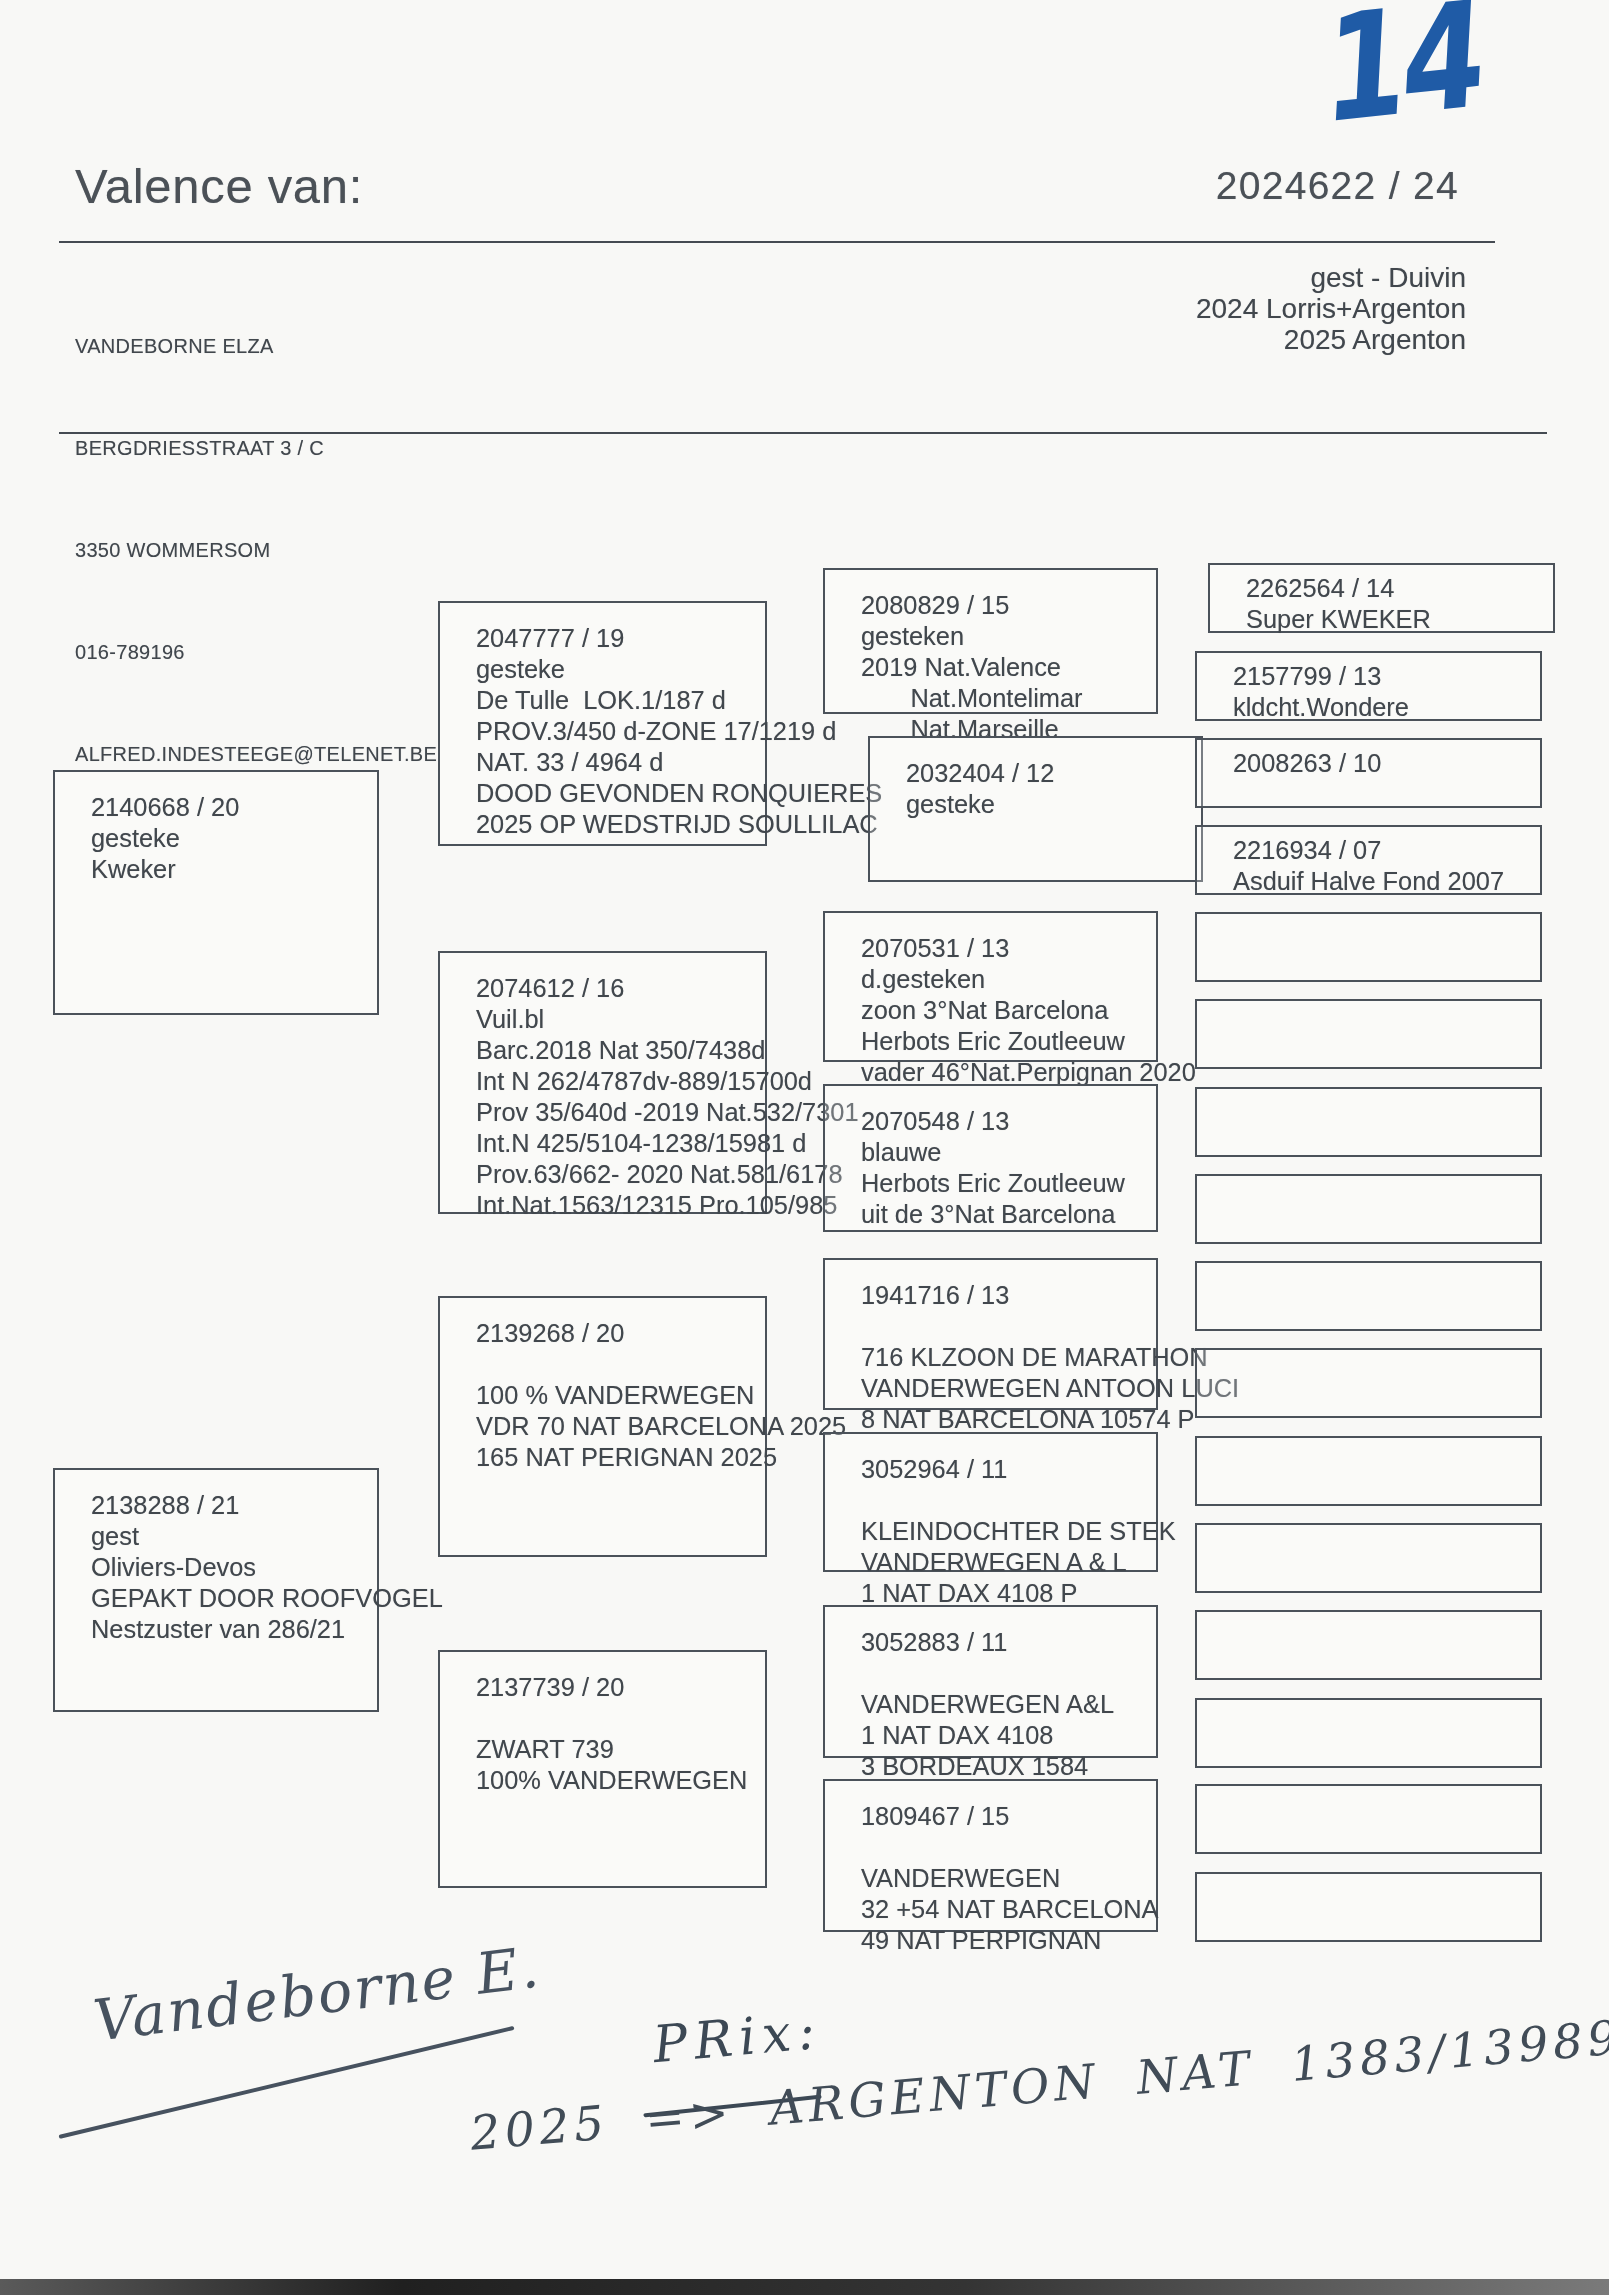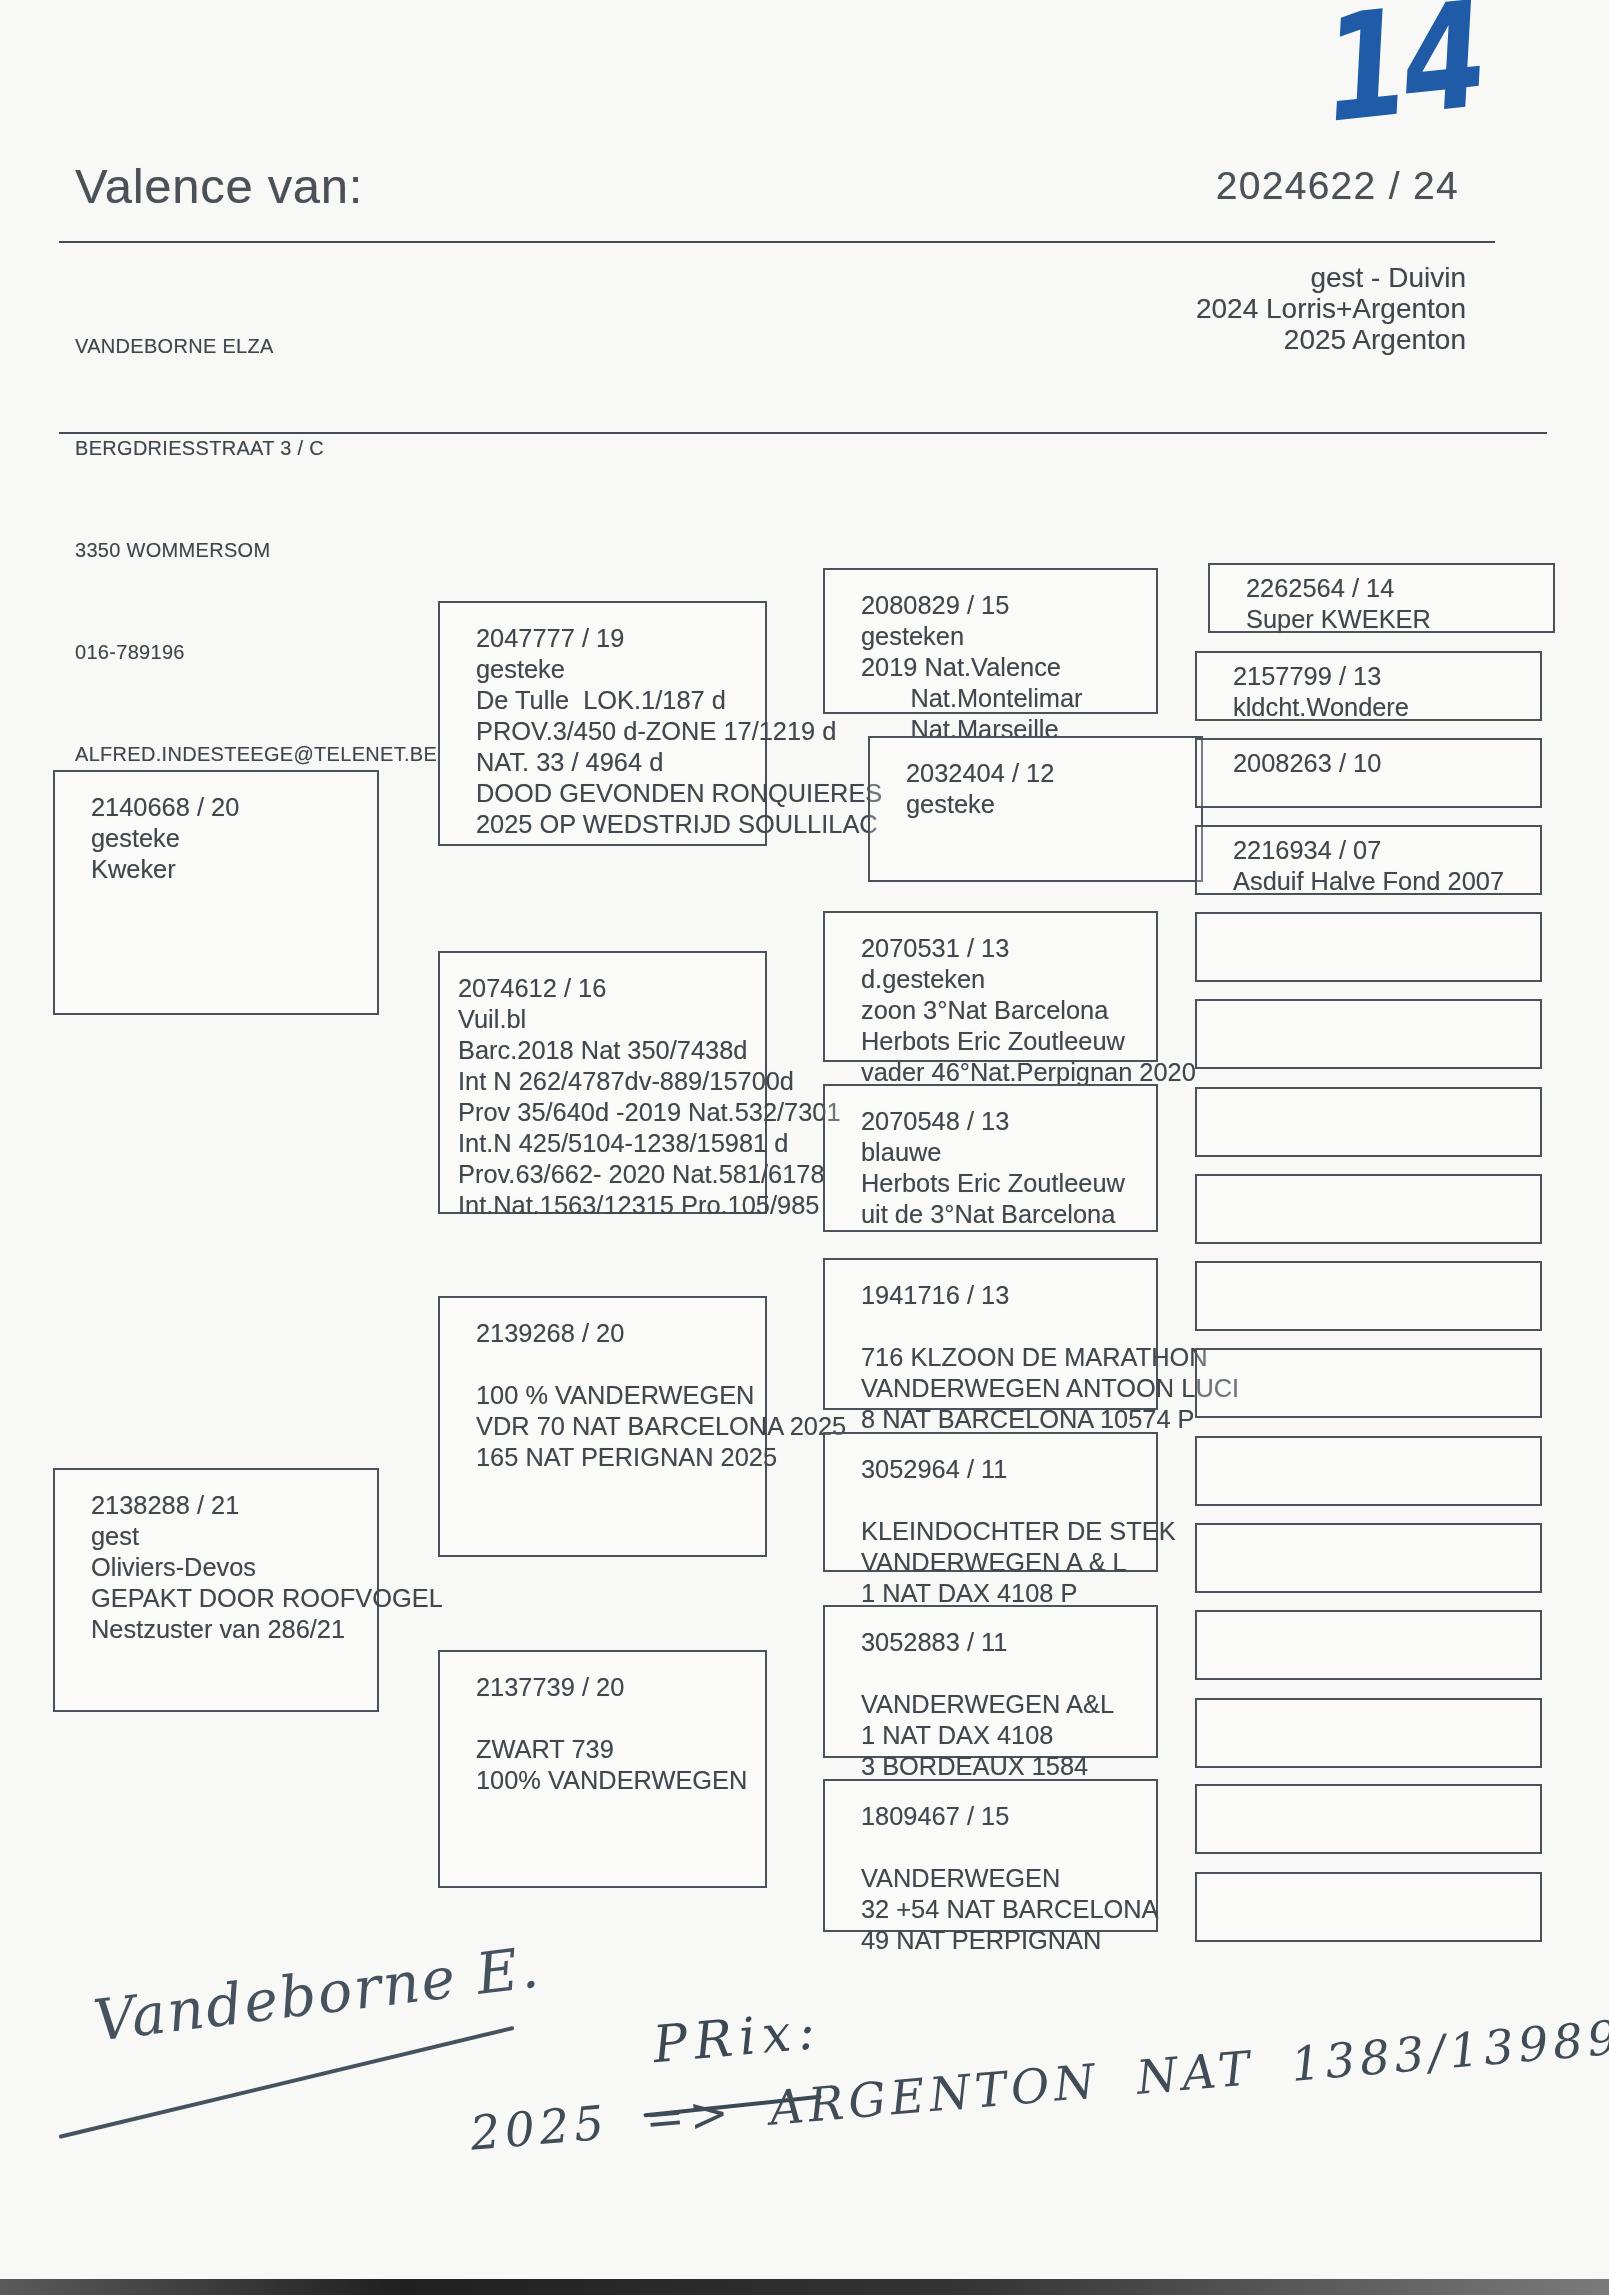--- a/index.html
+++ b/index.html
@@ -120,21 +120,21 @@
       </div>
       <div class="pbox col2" style="left: 438px; top: 601px; width: 329px; height: 245px;">
         <div class="pline">2047777 / 19</div>
         <div class="pline">gesteke</div>
         <div class="pline">De Tulle  LOK.1/187 d</div>
         <div class="pline">PROV.3/450 d-ZONE 17/1219 d</div>
         <div class="pline">NAT. 33 / 4964 d</div>
         <div class="pline">DOOD GEVONDEN RONQUIERES</div>
         <div class="pline">2025 OP WEDSTRIJD SOULLILAC</div>
       </div>
-      <div class="pbox col2" style="left: 438px; top: 951px; width: 329px; height: 263px; padding-left: 18px;">
+      <div class="pbox col2" style="left: 438px; top: 951px; width: 329px; height: 263px;">
         <div class="pline">2074612 / 16</div>
         <div class="pline">Vuil.bl</div>
         <div class="pline">Barc.2018 Nat 350/7438d</div>
         <div class="pline">Int N 262/4787dv-889/15700d</div>
         <div class="pline">Prov 35/640d -2019 Nat.532/7301</div>
         <div class="pline">Int.N 425/5104-1238/15981 d</div>
         <div class="pline">Prov.63/662- 2020 Nat.581/6178</div>
         <div class="pline">Int.Nat.1563/12315 Pro.105/985</div>
       </div>
       <div class="pbox col2" style="left: 438px; top: 1296px; width: 329px; height: 261px;">

